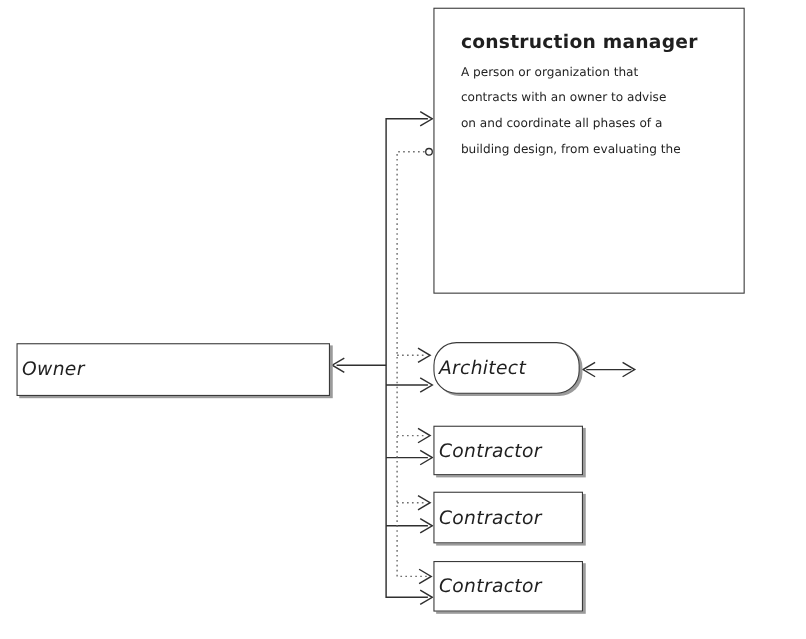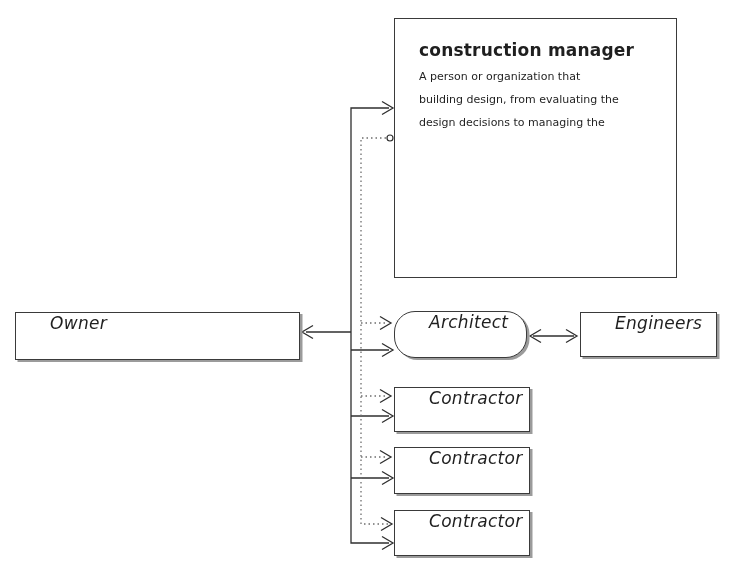--- a/index.html
+++ b/index.html
@@ -27,22 +27,22 @@
   .connectors path.head{stroke:var(--line);stroke-dasharray:none;stroke-width:1.3;}
   .connectors circle{fill:var(--background);stroke:var(--line);stroke-width:1.2;}
   .box{
     position:absolute;
     background:var(--background);
     border:1.4px solid var(--box-border);
     box-shadow:2.5px 2px 0 var(--box-shadow);
     box-sizing:border-box;
   }
   .node{
-    display:flex;
-    padding-left:34px;
+    display:flex;align-items:center;
+    padding-left:4px;
   }
   .node-label{
     font-style:italic;
     font-size:17px;
     letter-spacing:0.3px;
     white-space:nowrap;
   }
   .def{
     box-shadow:none;
     border-width:1.6px;
@@ -53,21 +53,21 @@
     font-size:17px;
     letter-spacing:0.2px;
     margin-bottom:5px;
   }
   .def-body div{
     font-size:11px;
     line-height:23.2px;
     white-space:nowrap;
   }
   
-  .box-def        {left:394px; top:18px;  width:283px; height:260px;}
+  .box-def        {left:394px; top:7px;  width:283px; height:260px;}
   .box-owner      {left:15px;  top:312px; width:285px; height:48px;}
   .box-architect  {left:394px; top:311px; width:133px; height:47px;border-radius:21px;}
   .box-engineers  {left:580px; top:312px; width:137px; height:45px;}
   .box-contractor1{left:394px; top:387px; width:136px; height:45px;}
   .box-contractor2{left:394px; top:447px; width:136px; height:47px;}
   .box-contractor3{left:394px; top:510px; width:136px; height:46px;}
 </style>
 </head>
 <body>
 
@@ -121,36 +121,34 @@
       <path class="wire" d="M533 336 H574"></path>
       <path class="head" d="M541 329.5 L530 336 L541 342.5"></path>
       <path class="head" d="M566 329.5 L577 336 L566 342.5"></path>
     </g>
   </svg>
 
   <div class="box def box-def">
     <div class="def-title">construction manager</div>
     <div class="def-body">
       <div>A person or organization that</div>
+      <div>contracts with an owner to advise</div>
+      <div>on and coordinate all phases of a</div>
       <div>building design, from evaluating the</div>
-      <div>design decisions to managing the</div>
     </div>
   </div>
 
   <div class="box node box-owner">
     <span class="node-label">Owner</span>
   </div>
 
   <div class="box node box-architect">
     <span class="node-label">Architect</span>
   </div>
 
-  <div class="box node box-engineers">
-    <span class="node-label">Engineers</span>
-  </div>
 
   <div class="box node box-contractor1">
     <span class="node-label">Contractor</span>
   </div>
 
   <div class="box node box-contractor2">
     <span class="node-label">Contractor</span>
   </div>
 
   <div class="box node box-contractor3">

